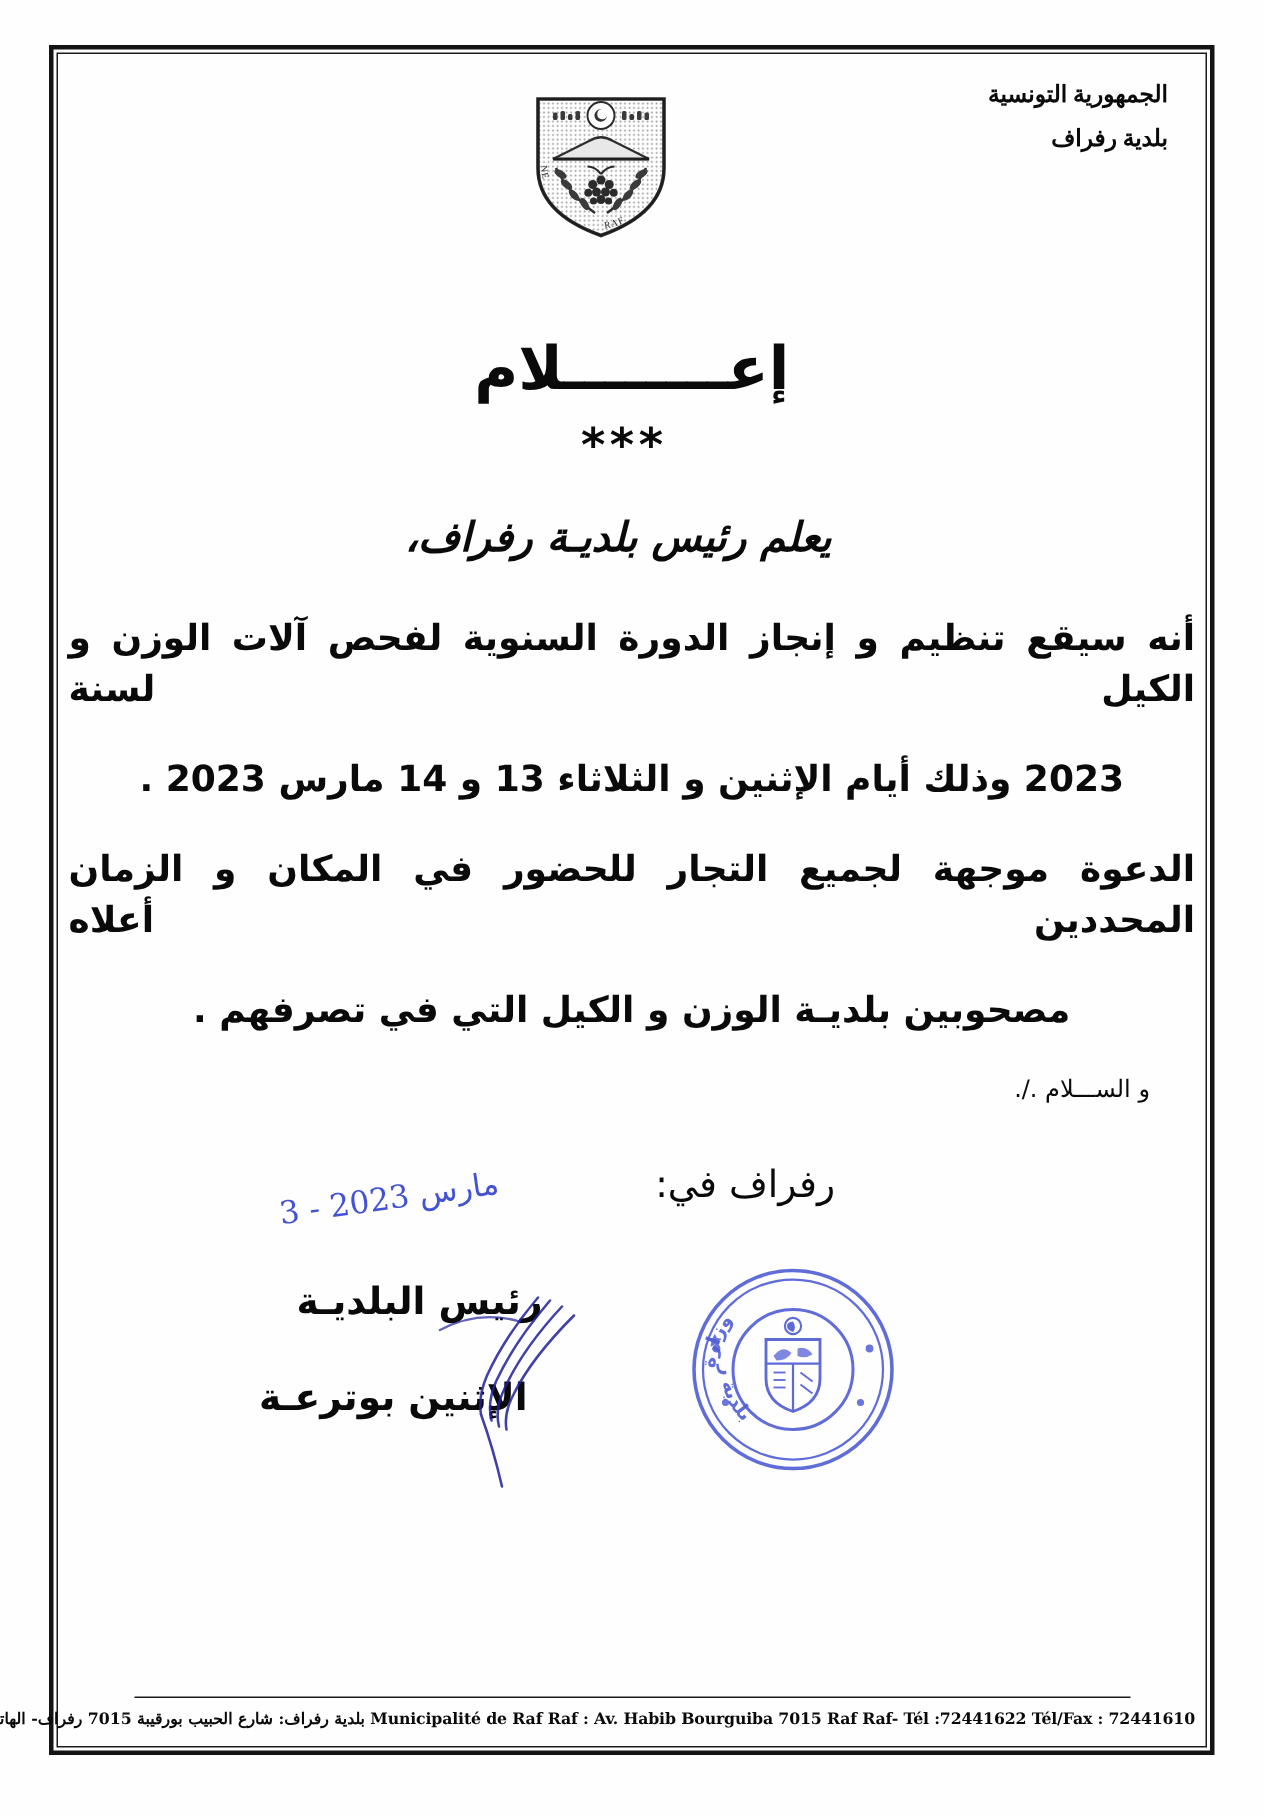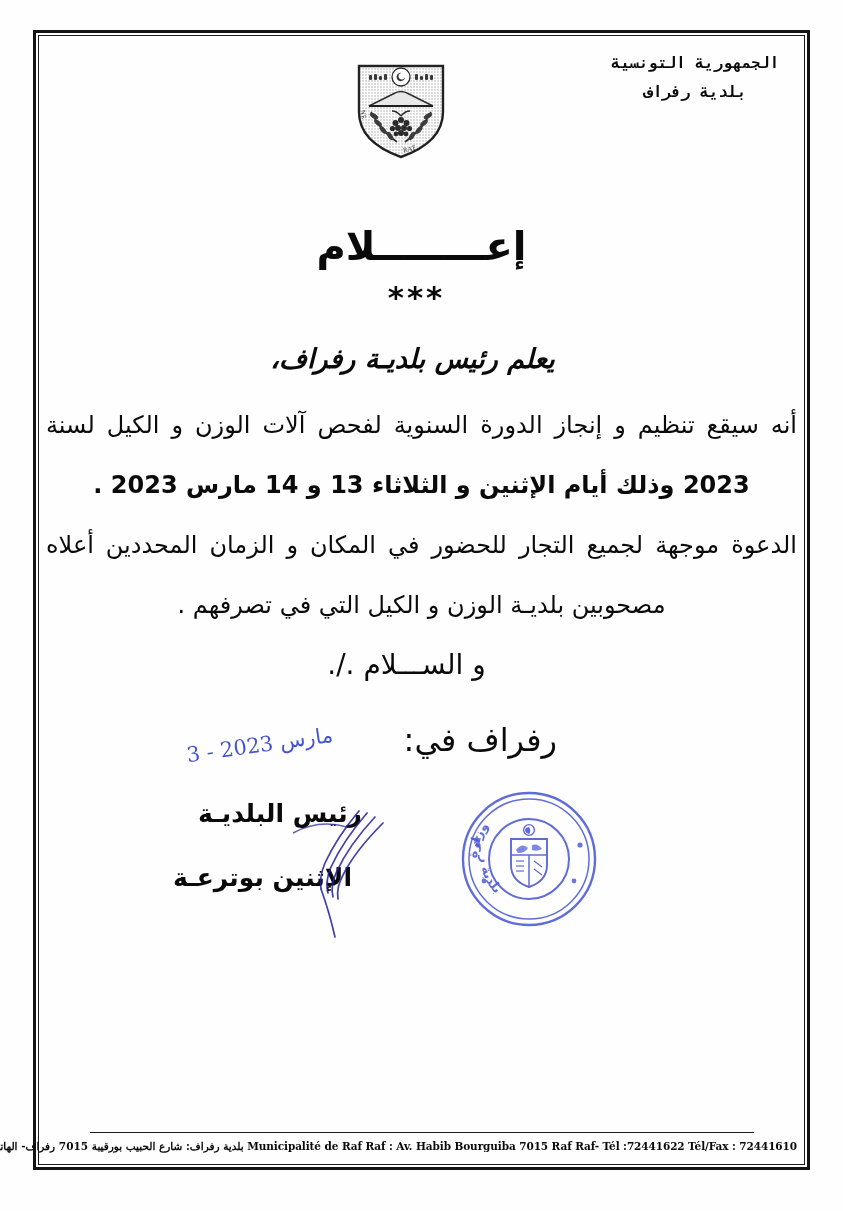--- a/index.html
+++ b/index.html
@@ -52,25 +52,25 @@
 
   
   .header {
     position: relative;
     height: 120px;
   }
   .header-text {
     position: absolute;
     right: 18px;
     top: 8px;
-    text-align: center;
+    text-align: right;
     line-height: 1.85;
     font-size: 15.5px;
     font-weight: 700;
-    font-family: Liberation Mono, monospace;
+    font-family: Liberation Serif, serif;
     letter-spacing: 0px;
   }
   .header-text div { white-space: nowrap; }
 
   
   .emblem {
     position: absolute;
     left: 301px;
     top: 8px;
     width: 108px;
@@ -115,54 +115,54 @@
   .body-block {
     margin-top: 34px;
     direction: rtl;
   }
   .para {
     font-size: 24px;
     line-height: 1.42;
     text-align: center;
     margin: 0 0 26px 0;
     direction: rtl;
-    font-weight: 400;
+    font-weight: 700;
   }
   .para.bold {
     font-weight: 700;
   }
   .para-line {
     display: block;
   }
   .para-line.stretch {
     text-align: justify;
     text-align-last: justify;
   }
 
   
   .closing {
     margin-top: 12px;
-    text-align: center;
-    font-size: 28px;
+    text-align: right;
+    font-size: 16px;
     direction: rtl;
     padding-right: 30px;
   }
 
   
   .date-row {
     margin-top: 40px;
     position: relative;
     height: 58px;
     direction: rtl;
   }
   .date-label {
     position: absolute;
     right: 240px;
     top: 0;
-    font-size: 32px;
+    font-size: 25px;
     font-weight: 400;
   }
   .handwritten-date {
     position: absolute;
     right: 464px;
     top: 12px;
     color: #2a3bcc;
     font-size: 21px;
     font-family: "DejaVu Serif", "Liberation Serif", serif;
     transform: rotate(-8deg);

